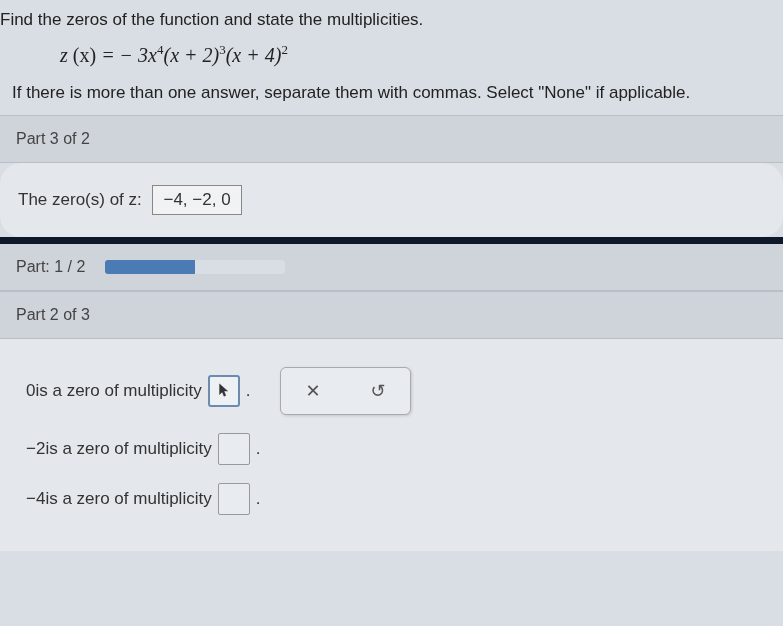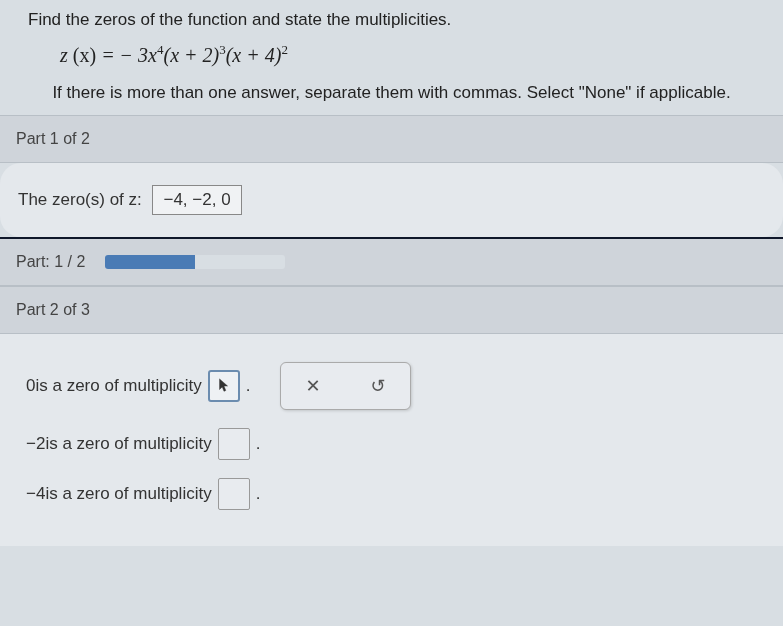--- a/index.html
+++ b/index.html
@@ -8,40 +8,39 @@
       box-sizing: border-box;
     }
     body {
       font-family: Arial, sans-serif;
       background-color: #d8dee3;
       width: 783px;
       height: 626px;
       color: #333;
     }
     .question-text {
-      padding: 10px 12px 8px 28px;
+      padding: 10px 12px 8px 0;
       font-size: 17px;
       color: #222;
     }
     .equation {
       padding: 4px 12px 12px 60px;
       font-size: 20px;
       font-style: italic;
       font-family: 'Times New Roman', serif;
       color: #222;
     }
     .equation sup {
       font-size: 13px;
       font-style: normal;
     }
     .instruction {
       padding: 4px 12px 12px 12px;
       font-size: 17px;
       color: #222;
-      text-align: center;
     }
     .part-header {
       background-color: #cfd4da;
       padding: 14px 16px;
       font-size: 16px;
       color: #444;
       border-top: 1px solid #b8bfc6;
       border-bottom: 1px solid #b8bfc6;
     }
     .part-body {
@@ -58,21 +57,21 @@
       padding: 4px 10px;
       margin-left: 6px;
       font-size: 17px;
       color: #333;
     }
     .progress-section {
       background-color: #cfd4da;
       padding: 14px 16px;
       font-size: 16px;
       color: #444;
-      border-top: 2px solid #0f172a;
+      border-top: 7px solid #0f172a;
       border-bottom: 1px solid #b8bfc6;
       display: flex;
       align-items: center;
       gap: 20px;
     }
     .progress-bar-outer {
       width: 180px;
       height: 14px;
       background-color: #d8dee3;
       border-radius: 3px;
@@ -141,21 +140,21 @@
 <div class="question-text">Find the zeros of the function and state the multiplicities.</div>
 
 <div class="equation">
   <span>z</span>
   <span style="font-style:normal">(x)</span>
   <span> = − 3x</span><sup>4</sup><span>(x + 2)</span><sup>3</sup><span>(x + 4)</span><sup>2</sup>
 </div>
 
 <div class="instruction">If there is more than one answer, separate them with commas. Select "None" if applicable.</div>
 
-<div class="part-header">Part 1 of 2</div>
+<div class="part-header">Part 3 of 2</div>
 
 <div class="part-body">
   <span>The zero(s) of z: </span>
   <span class="answer-box">−4, −2, 0</span>
 </div>
 
 <div class="progress-section">
   <span>Part: 1 / 2</span>
   <div class="progress-bar-outer">
     <div class="progress-bar-inner"></div>

